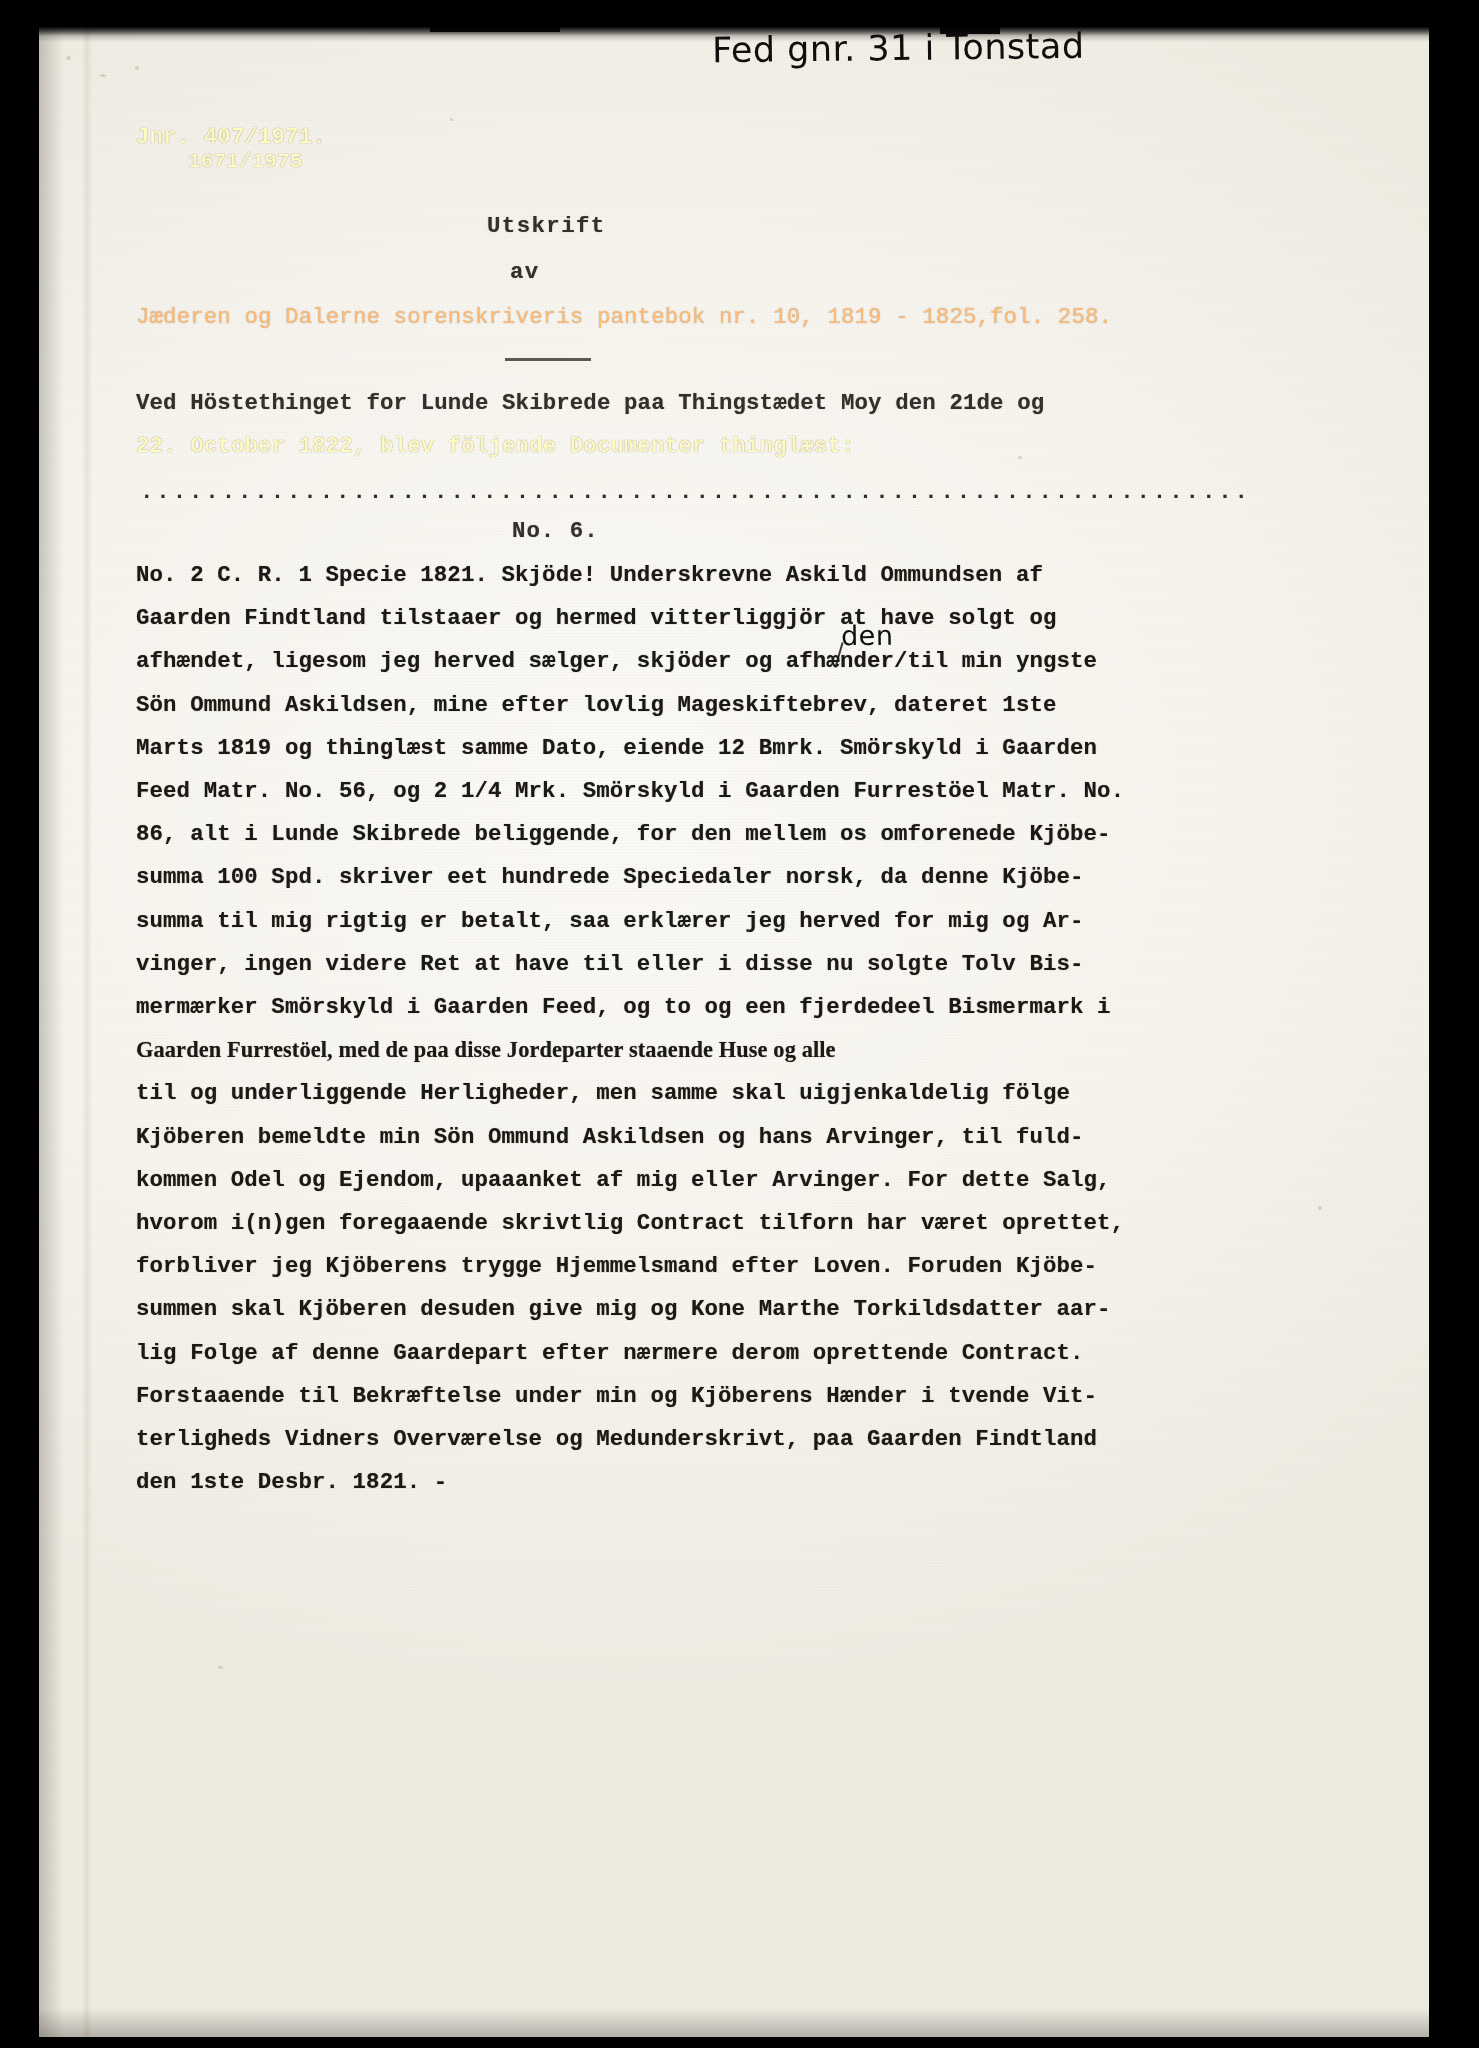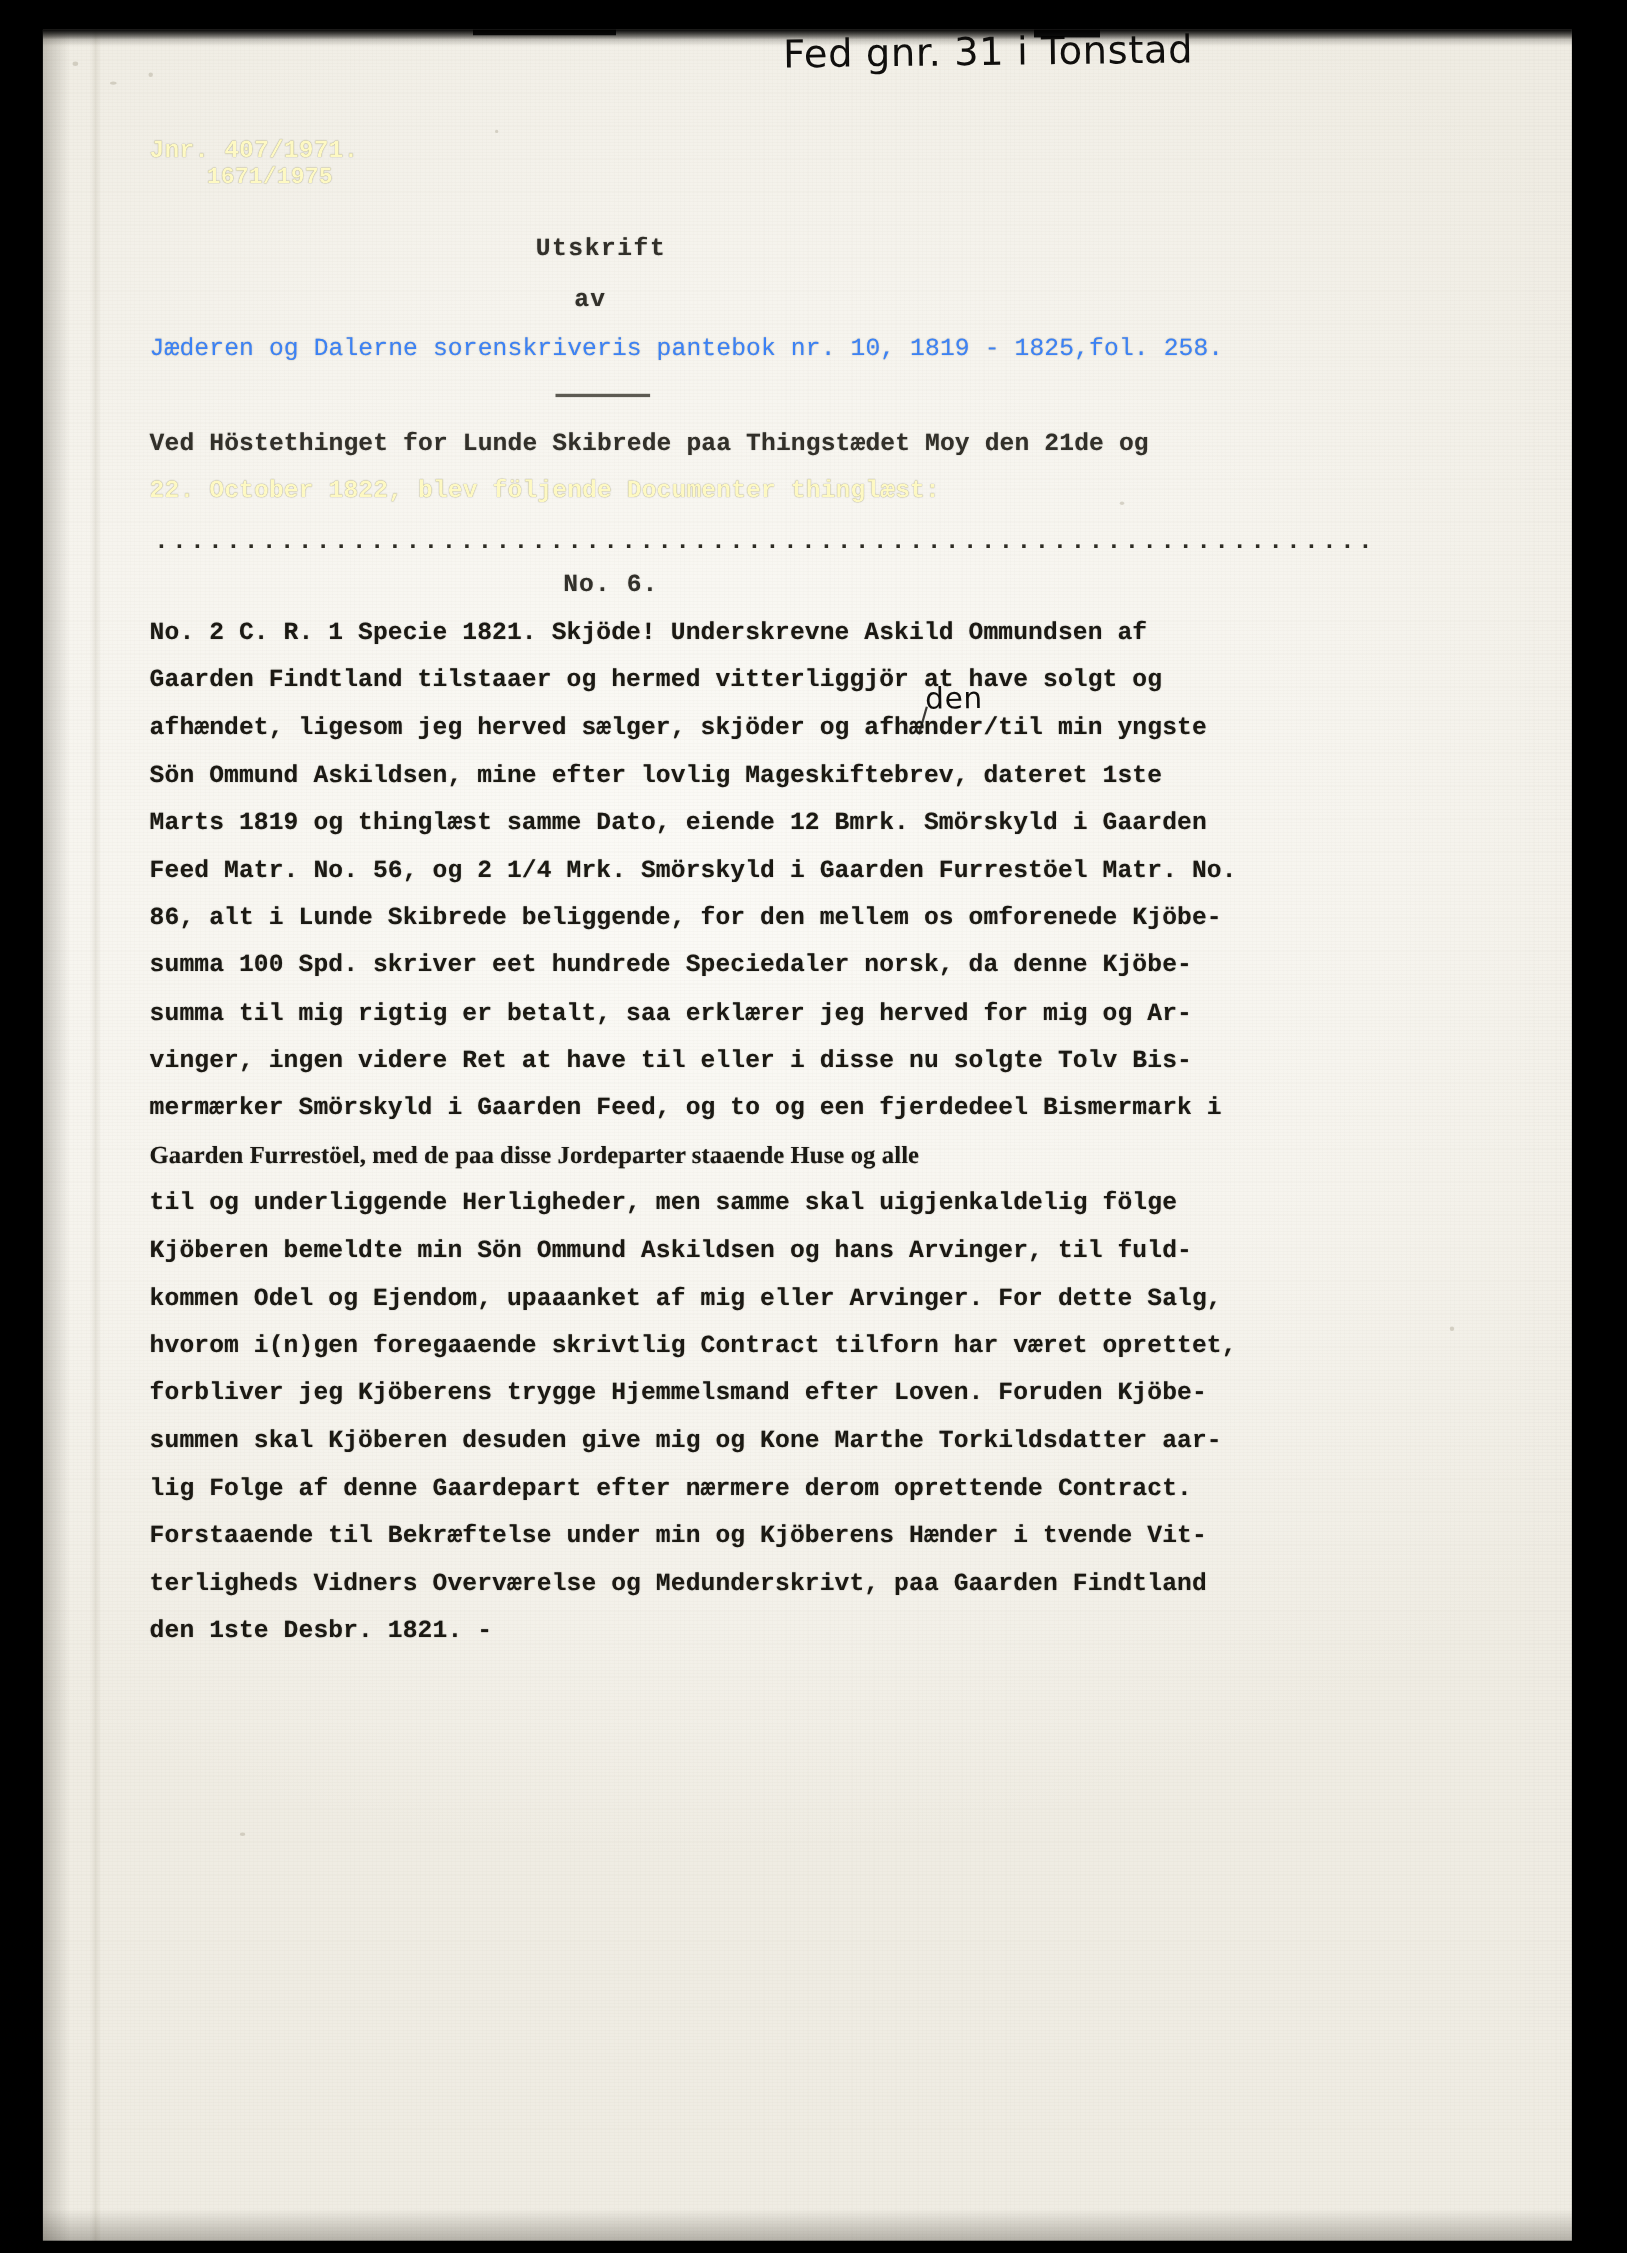--- a/index.html
+++ b/index.html
@@ -118,29 +118,29 @@
   .tw {
     position: absolute;
     color: #16150f;
     white-space: pre;
     font-size: 22.4px;
     letter-spacing: 0.12px;
     font-weight: 700;
     text-shadow: 0 0 1.1px rgba(25,22,16,0.50);
   }
   
-  .ink-faint  { color: #3b82f6; font-weight: 400; text-shadow: 0 0 1.3px rgba(80,76,64,0.45); }
+  .ink-faint  { color: #fdba74; font-weight: 400; text-shadow: 0 0 1.3px rgba(80,76,64,0.45); }
   .ink-mid    { color: #32302a; font-weight: 700; text-shadow: 0 0 1.1px rgba(50,48,40,0.45); }
   .ink-strong { color: #fef9c3; font-weight: 700; text-shadow: 0 0 1.0px rgba(18,16,10,0.55); }
 
   #jnr-main   { left: 136px; top: 124px; }
   #jnr-sub    { left: 188px; top: 150px; font-size: 21px; }
 
   #title-utskrift { left: 487px; top: 213px; letter-spacing: 1.4px; }
-  #title-av       { left: 522px; top: 259px; letter-spacing: 1.2px; }
+  #title-av       { left: 510px; top: 259px; letter-spacing: 1.2px; }
   #title-source   { left: 136px; top: 304px; }
 
   
   #rule-short {
     position: absolute;
     left: 505px;
     top: 358px;
     width: 86px;
     height: 3px;
     background: #3a3830;

